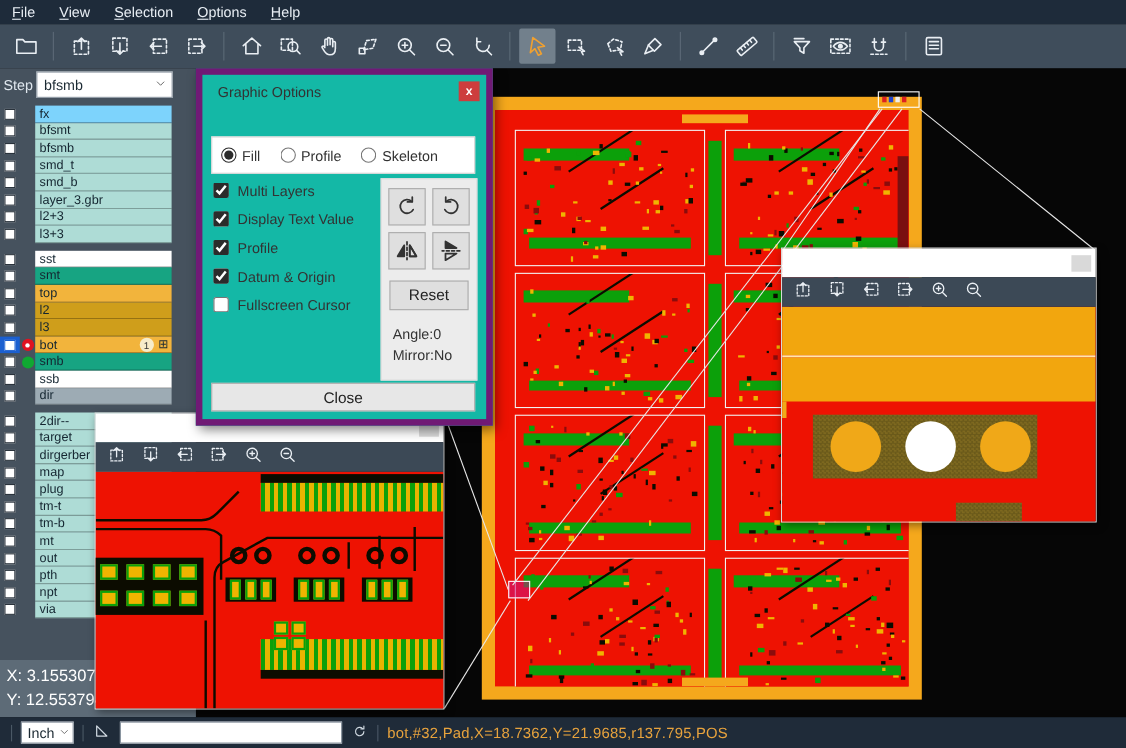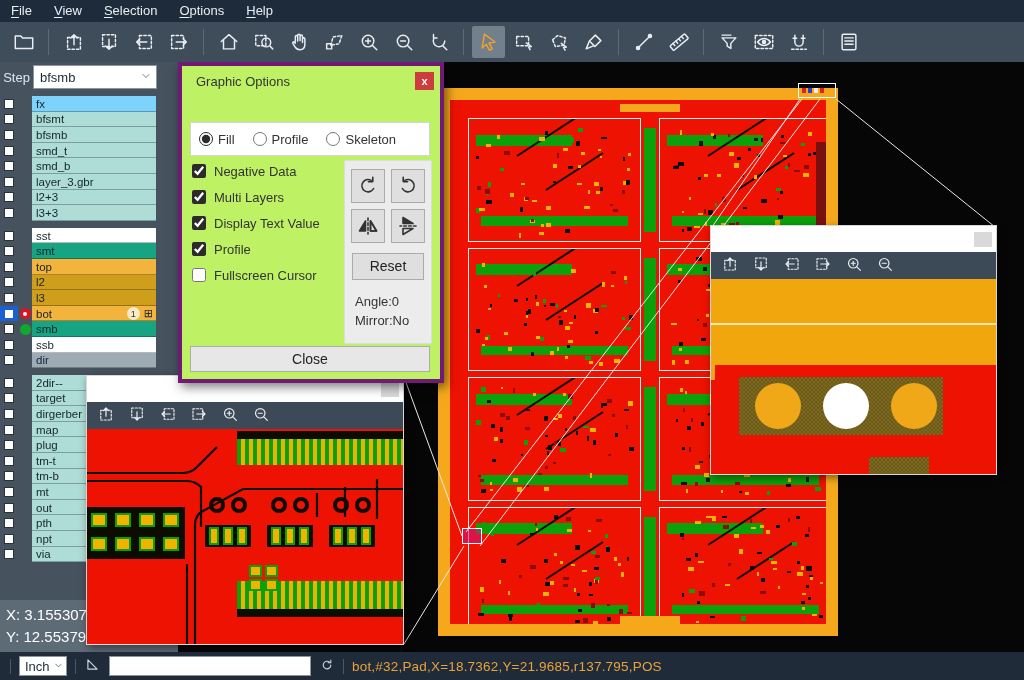--- a/index.html
+++ b/index.html
@@ -54,22 +54,22 @@
   .speck{position:absolute;}
   .bline{position:absolute;height:2px;background:#0c0c00;transform-origin:left center;}
   .vgreen{position:absolute;background:#0ca00a;}
   .tab-o{position:absolute;background:#f5a81c;}
   .maroon{position:absolute;background:#7a0f10;}
   .marker{position:absolute;border:1px solid #fff;display:flex;align-items:center;gap:2px;padding-left:3px;box-sizing:border-box;}
   .marker i{width:4px;height:5px;display:block;}
   .selbox{position:absolute;border:1px solid #fff;background:rgba(205,20,130,.55);box-sizing:border-box;}
   .traces{position:absolute;left:0;top:0;z-index:6;pointer-events:none;}
   
-  .dialog{position:absolute;left:178px;top:62px;width:258px;height:313px;background:#bef264;
-          border:4px solid #701a75;box-shadow:3px 4px 10px rgba(0,0,0,.5);z-index:8;font-size:13px;color:#333;}
+  .dialog{position:absolute;left:178px;top:62px;width:258px;height:313px;background:#14b8a6;
+          border:6px solid #701a75;box-shadow:3px 4px 10px rgba(0,0,0,.5);z-index:8;font-size:13px;color:#333;}
   .dlg-title{height:30px;display:flex;align-items:center;padding:0 6px 0 14px;}
   .dlg-close{margin-left:auto;width:19px;height:18px;background:#cd3d3d;color:#fff;font-size:11px;
              font-weight:bold;display:flex;align-items:center;justify-content:center;}
   .dlg-width{margin:10px 0 4px 13px;}
   .radio-box{position:absolute;left:8px;top:56px;width:240px;height:34px;background:#fff;border:1px solid #d4d4d4;
              display:flex;align-items:center;box-sizing:border-box;padding-left:8px;gap:4px;}
   .radio-box label{display:flex;align-items:center;gap:5px;margin-right:14px;}
   .dlg-checks{position:absolute;left:10px;top:92px;}
   .chk-row{height:26px;display:flex;align-items:center;gap:8px;}
   input[type=checkbox],input[type=radio]{accent-color:#2b2b2b;margin:0;width:14px;height:14px;}
@@ -1151,33 +1151,33 @@
           <span>Profile</span>
         </label>
         <label>
           <input type="radio" name="width" style="">
           <span>Skeleton</span>
         </label>
       </div>
     <div class="dlg-checks" id="dlgChecks">
         <label class="chk-row">
           <input type="checkbox" checked="" style="">
-          <span>Negative Data</span>
-        </label>
-        <label class="chk-row">
-          <input type="checkbox" checked="" style="">
           <span>Multi Layers</span>
         </label>
         <label class="chk-row">
           <input type="checkbox" checked="" style="">
           <span>Display Text Value</span>
         </label>
         <label class="chk-row">
           <input type="checkbox" checked="" style="">
           <span>Profile</span>
+        </label>
+        <label class="chk-row">
+          <input type="checkbox" checked="" style="">
+          <span>Datum &amp; Origin</span>
         </label>
         <label class="chk-row">
           <input type="checkbox" style="">
           <span>Fullscreen Cursor</span>
         </label>
       </div>
     <div class="dlg-right">
       <div class="xf-grid" id="xfGrid">
           <div class="xf-btn">
             <svg width="24" height="24" viewBox="0 0 24 24" fill="none" stroke="#333" stroke-width="1.6" stroke-linecap="round" stroke-linejoin="round">

